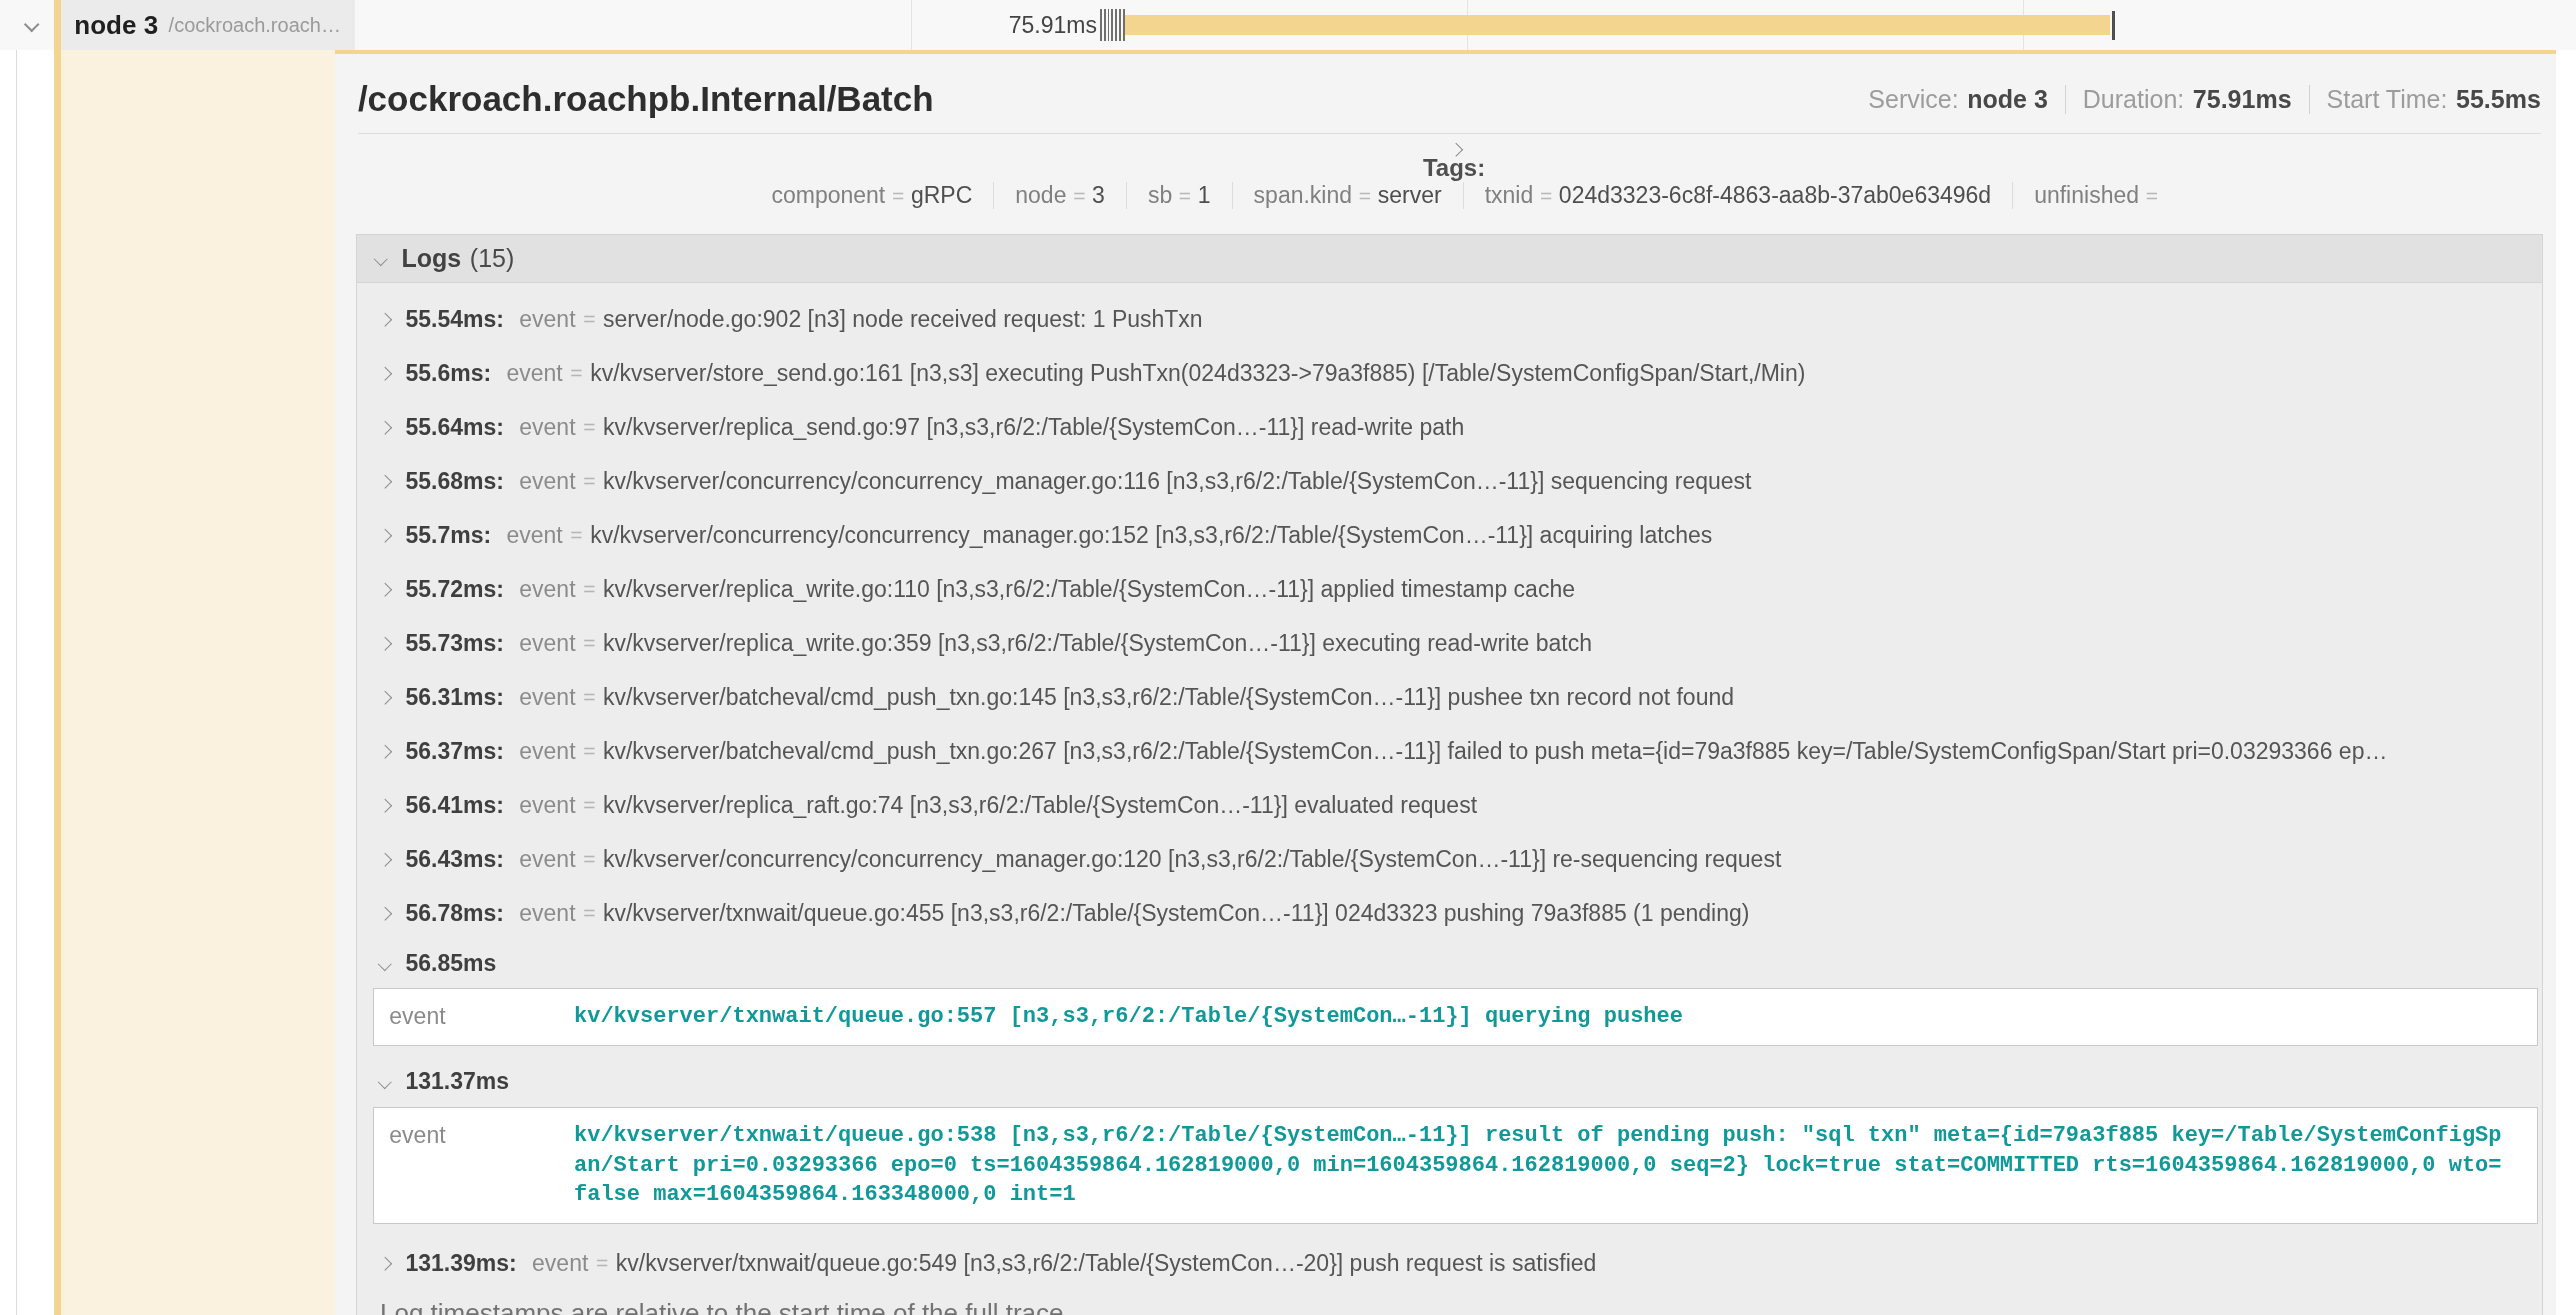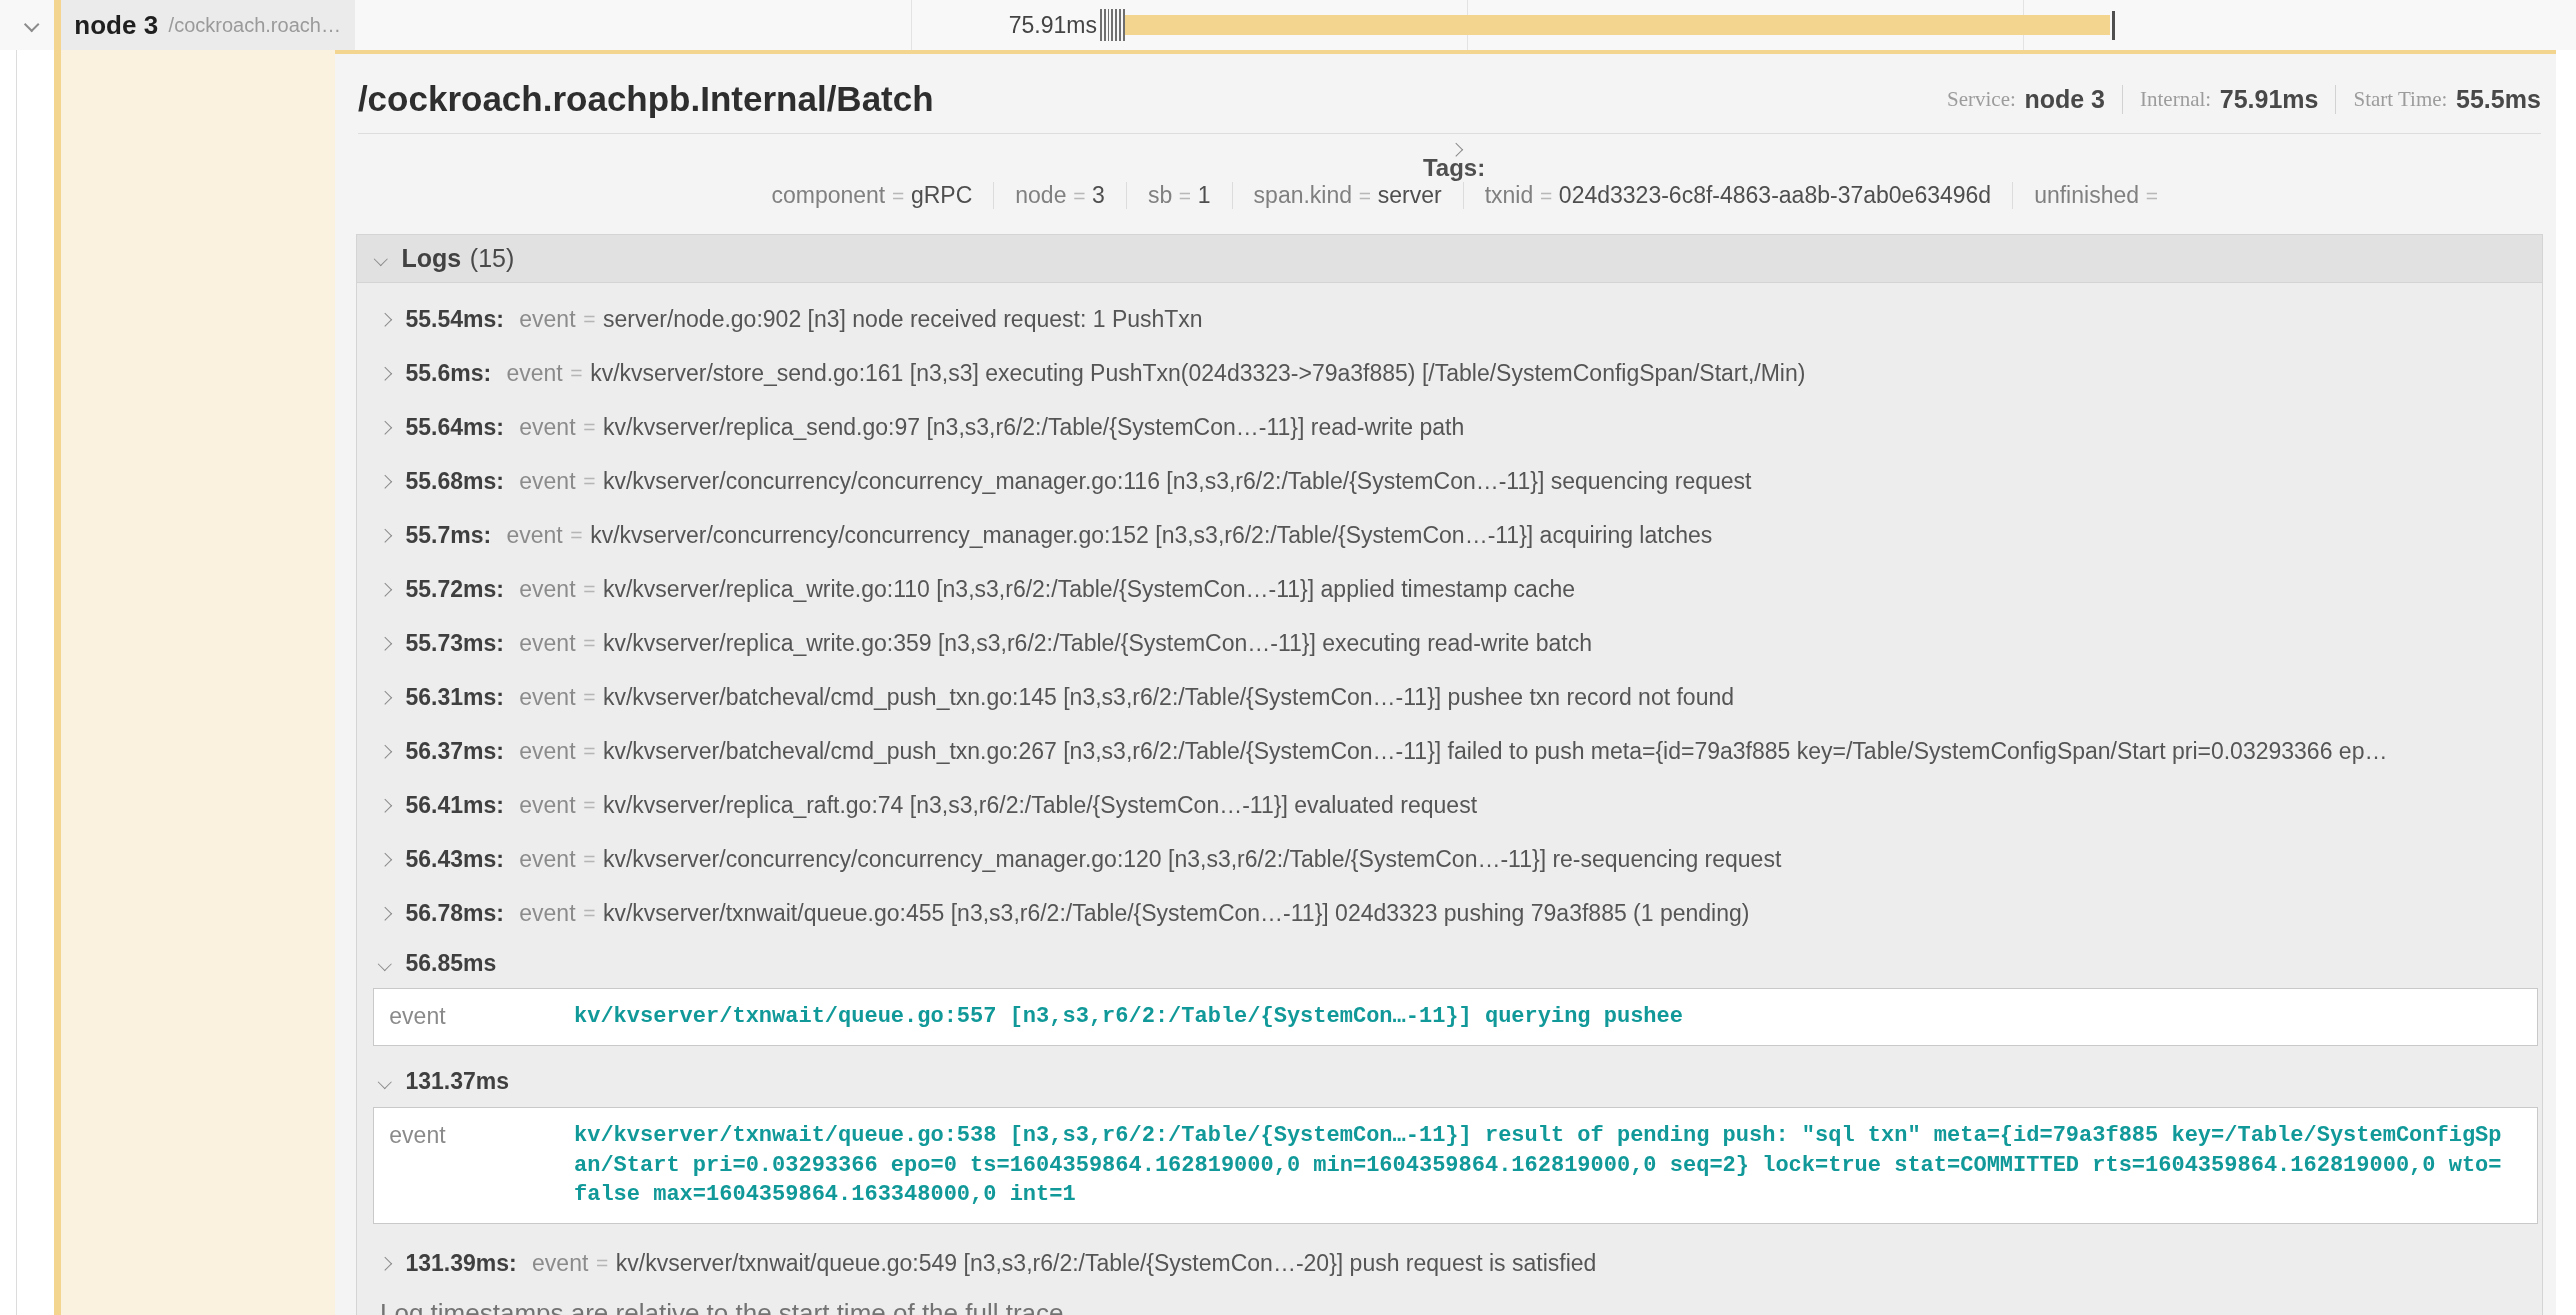--- a/index.html
+++ b/index.html
@@ -38,21 +38,21 @@
 
   
   .panel {
     left: 335px; top: 50px; width: 2221px; height: 1266px;
     background: #f4f4f4; border-top: 4.8px solid #f3d58f;
     padding: 0 13.3px 0 21px; z-index: 2;
   }
   .panel-head { display: flex; justify-content: space-between; align-items: center; padding: 25px 1.9px 0 1.9px; }
   .panel-title { font-size: 35px; font-weight: bold; color: #2e2e2e; }
   .panel-meta { display: flex; align-items: center; }
-  .meta-label { font-size: 21px; color: #9c9c9c; margin-right: 8.6px; font-family: Liberation Serif, serif; }
+  .meta-label { font-size: 25px; color: #9c9c9c; margin-right: 8.6px; }
   .meta-value { font-size: 25px; font-weight: bold; color: #484848; }
   .meta-sep { width: 1px; height: 29px; background: #d2d2d2; margin: 0 17px; }
   .head-rule { border: none; border-top: 1px solid #dddddd; margin: 14.3px 1.9px 0 1.9px; }
 
   .tags-row { display: flex; align-items: center; padding: 10.5px 0 10.5px 12.4px; cursor: pointer; flex-direction: column; }
   .tags-label { font-size: 24px; font-weight: bold; color: #4f4f4f; margin: 0 19px 0 16px; }
   .tags-list { display: flex; list-style: none; align-items: center; }
   .tags-list li { padding: 0 21px; white-space: nowrap; }
   .tags-list li:first-child { padding-left: 0; margin-left: 46px; }
   .tags-list li + li { border-left: 1px solid #dcdcdc; }
@@ -123,21 +123,21 @@
   <div class="abs end-marker"></div>
 </div>
 
 <div class="abs panel">
   <div class="panel-head">
     <div class="panel-title">/cockroach.roachpb.Internal/Batch</div>
     <div class="panel-meta">
       <span class="meta-label">Service:</span>
       <span class="meta-value">node 3</span>
       <span class="meta-sep"></span>
-      <span class="meta-label">Internal:</span>
+      <span class="meta-label">Duration:</span>
       <span class="meta-value">75.91ms</span>
       <span class="meta-sep"></span>
       <span class="meta-label">Start Time:</span>
       <span class="meta-value">55.5ms</span>
     </div>
   </div>
   <hr class="head-rule">
 
   <div class="tags-row">
     <span class="chev right small"></span>

